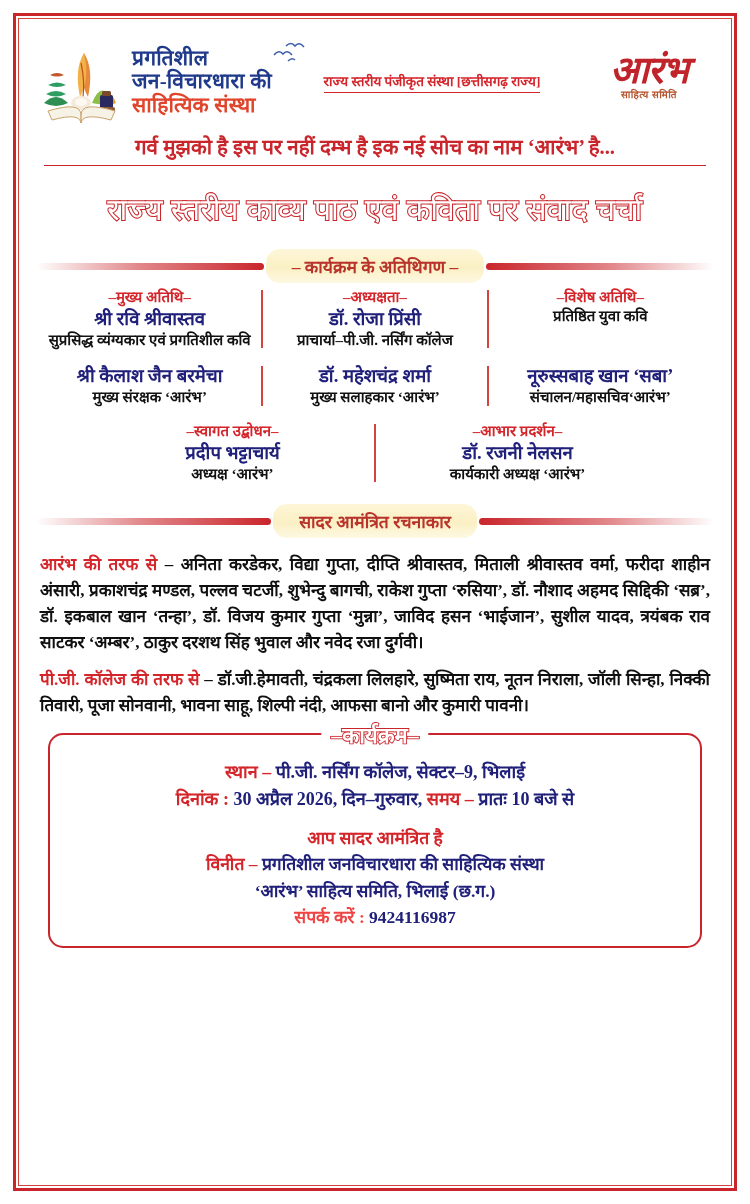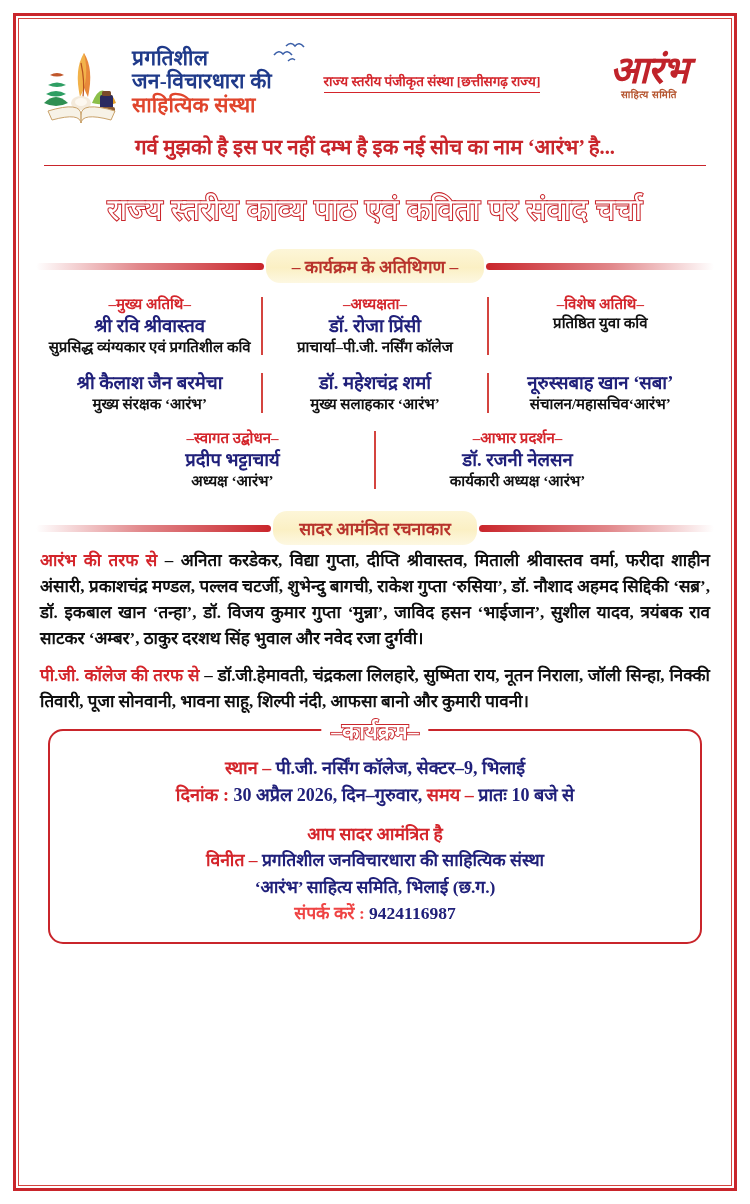--- a/index.html
+++ b/index.html
@@ -168,21 +168,21 @@
     padding: 5px 26px;
     font-size: 17.5px;
     font-weight: bold;
     color: #b8332c;
     white-space: nowrap;
     margin: 0 2px;
   }
 
   
   .guests {
-    margin-top: 12px;
+    margin-top: 5px;
     padding: 0 4px;
   }
   .guest-row {
     display: flex;
     align-items: stretch;
     justify-content: center;
     margin-bottom: 14px;
   }
   .guest-cell {
     flex: 1 1 0;
@@ -211,21 +211,21 @@
   .g-desc {
     color: #111111;
     font-size: 15px;
     font-weight: bold;
     line-height: 1.3;
   }
   .guest-row.two .guest-cell { flex: 0 0 42%; }
 
   
   .participants {
-    margin-top: 3px;
+    margin-top: 14px;
     padding: 0 6px;
   }
   .plist {
     font-size: 17px;
     line-height: 1.52;
     color: #101010;
     text-align: justify;
     font-weight: bold;
     margin-bottom: 12px;
   }

